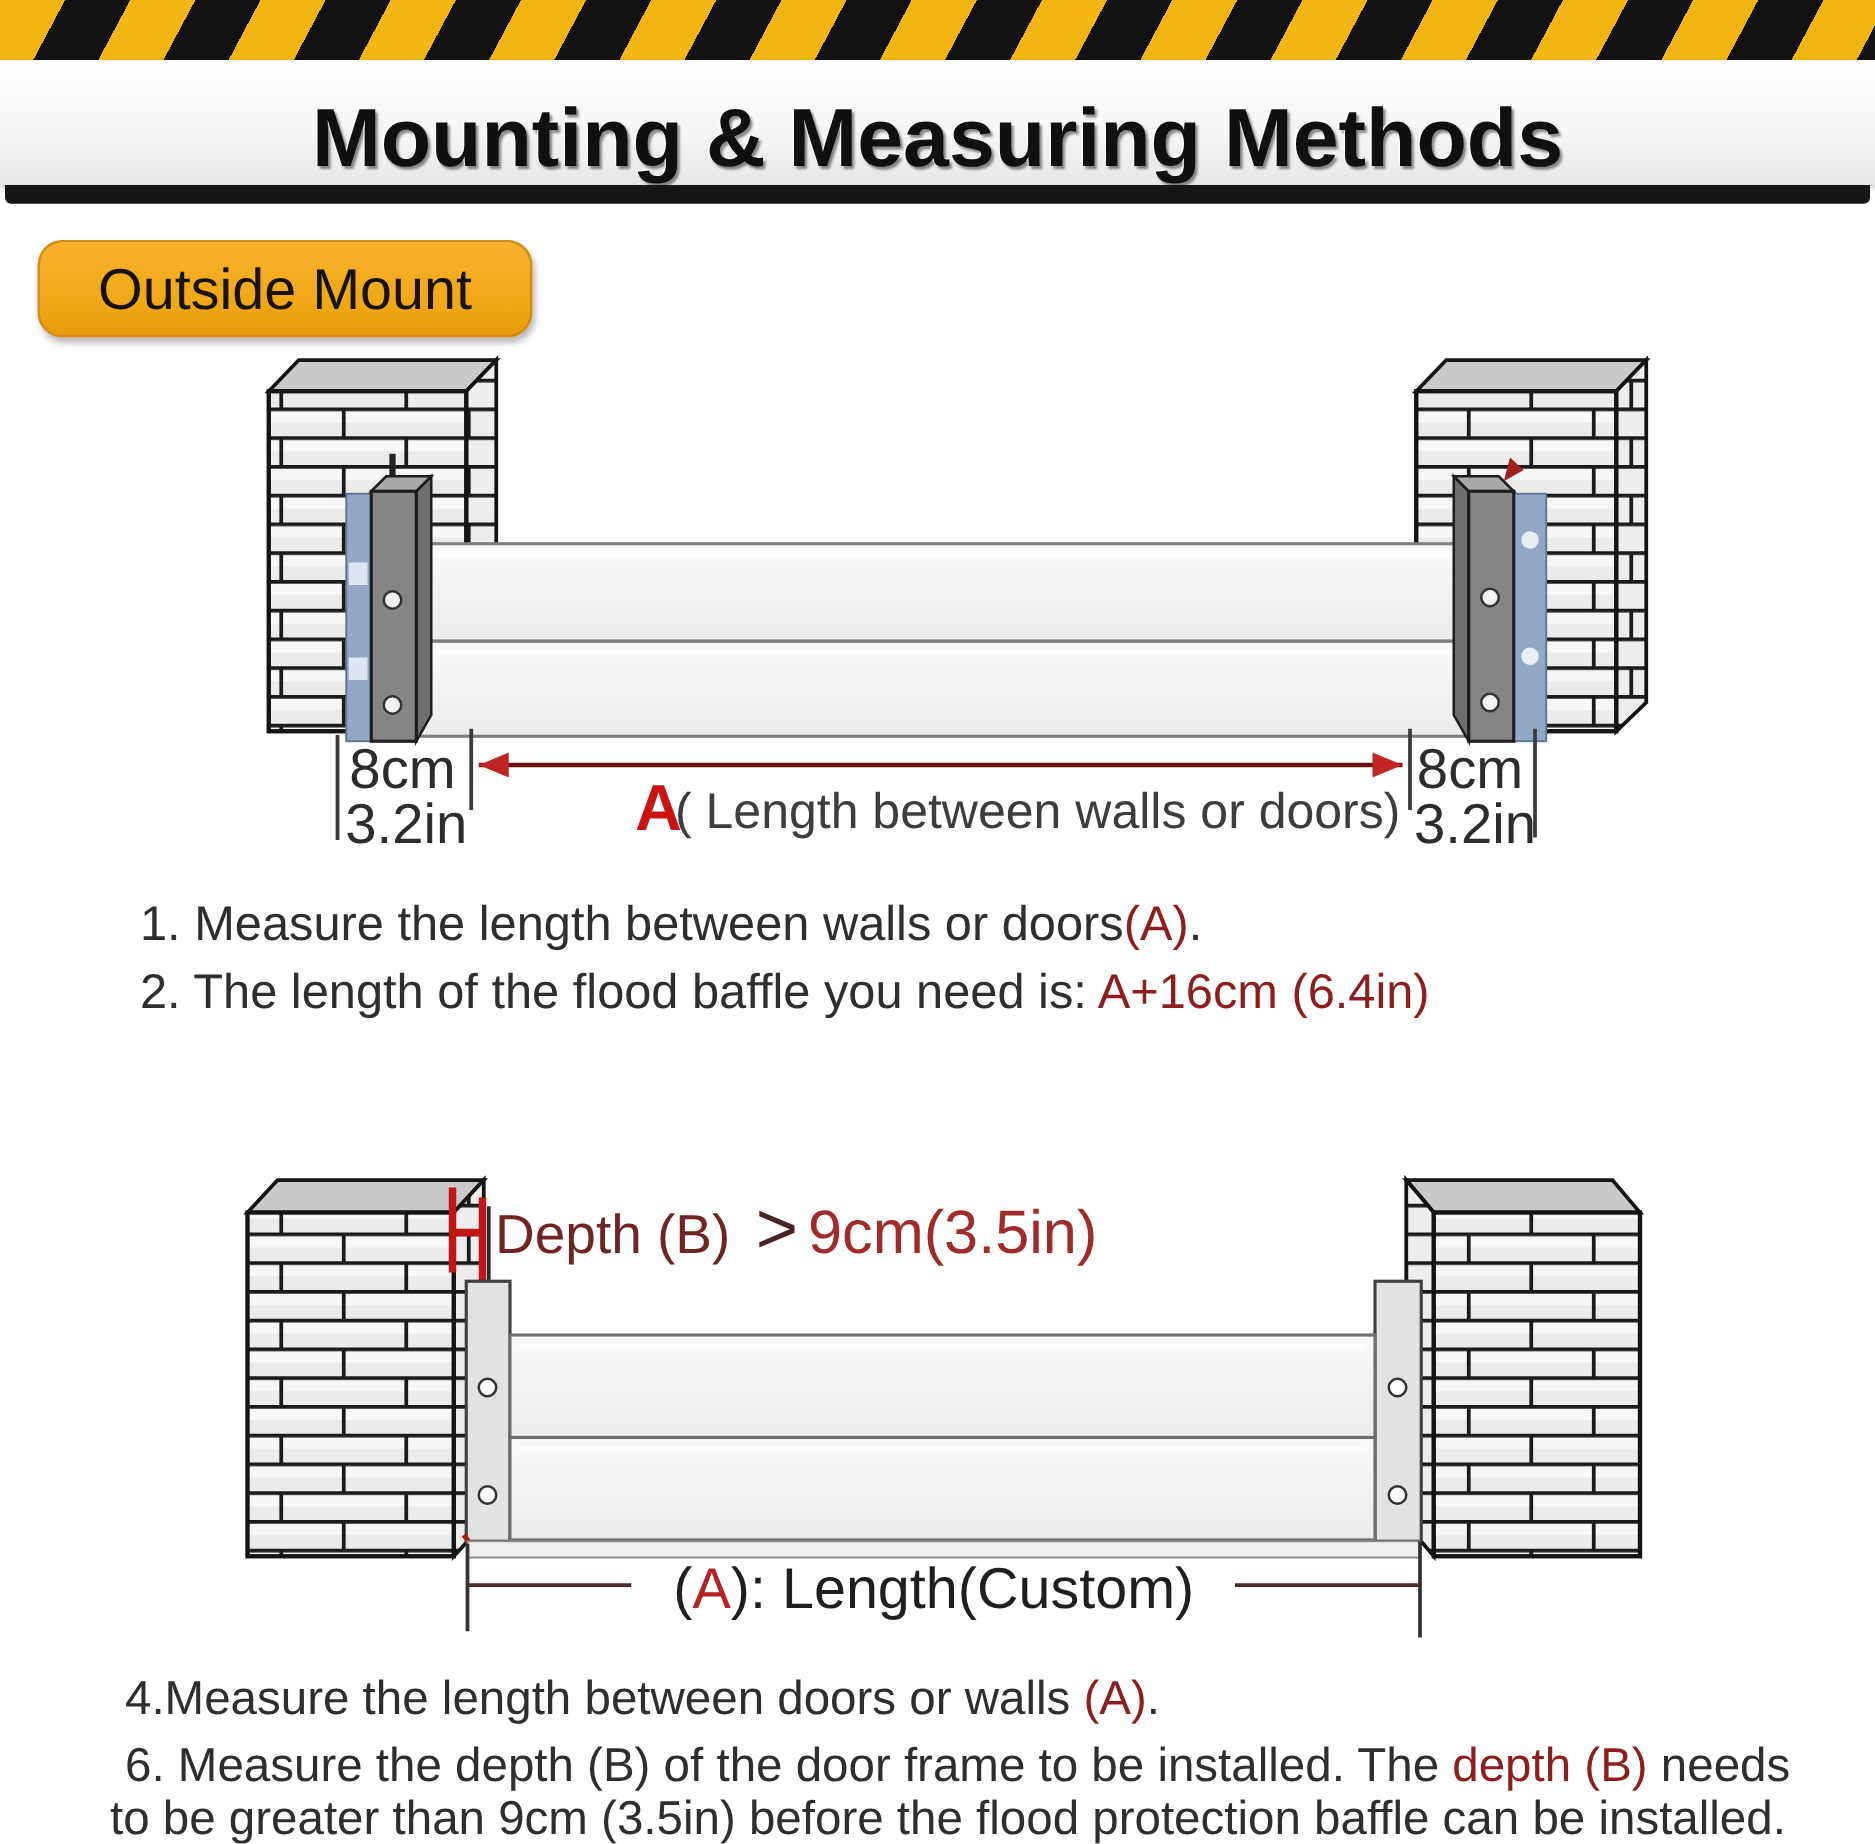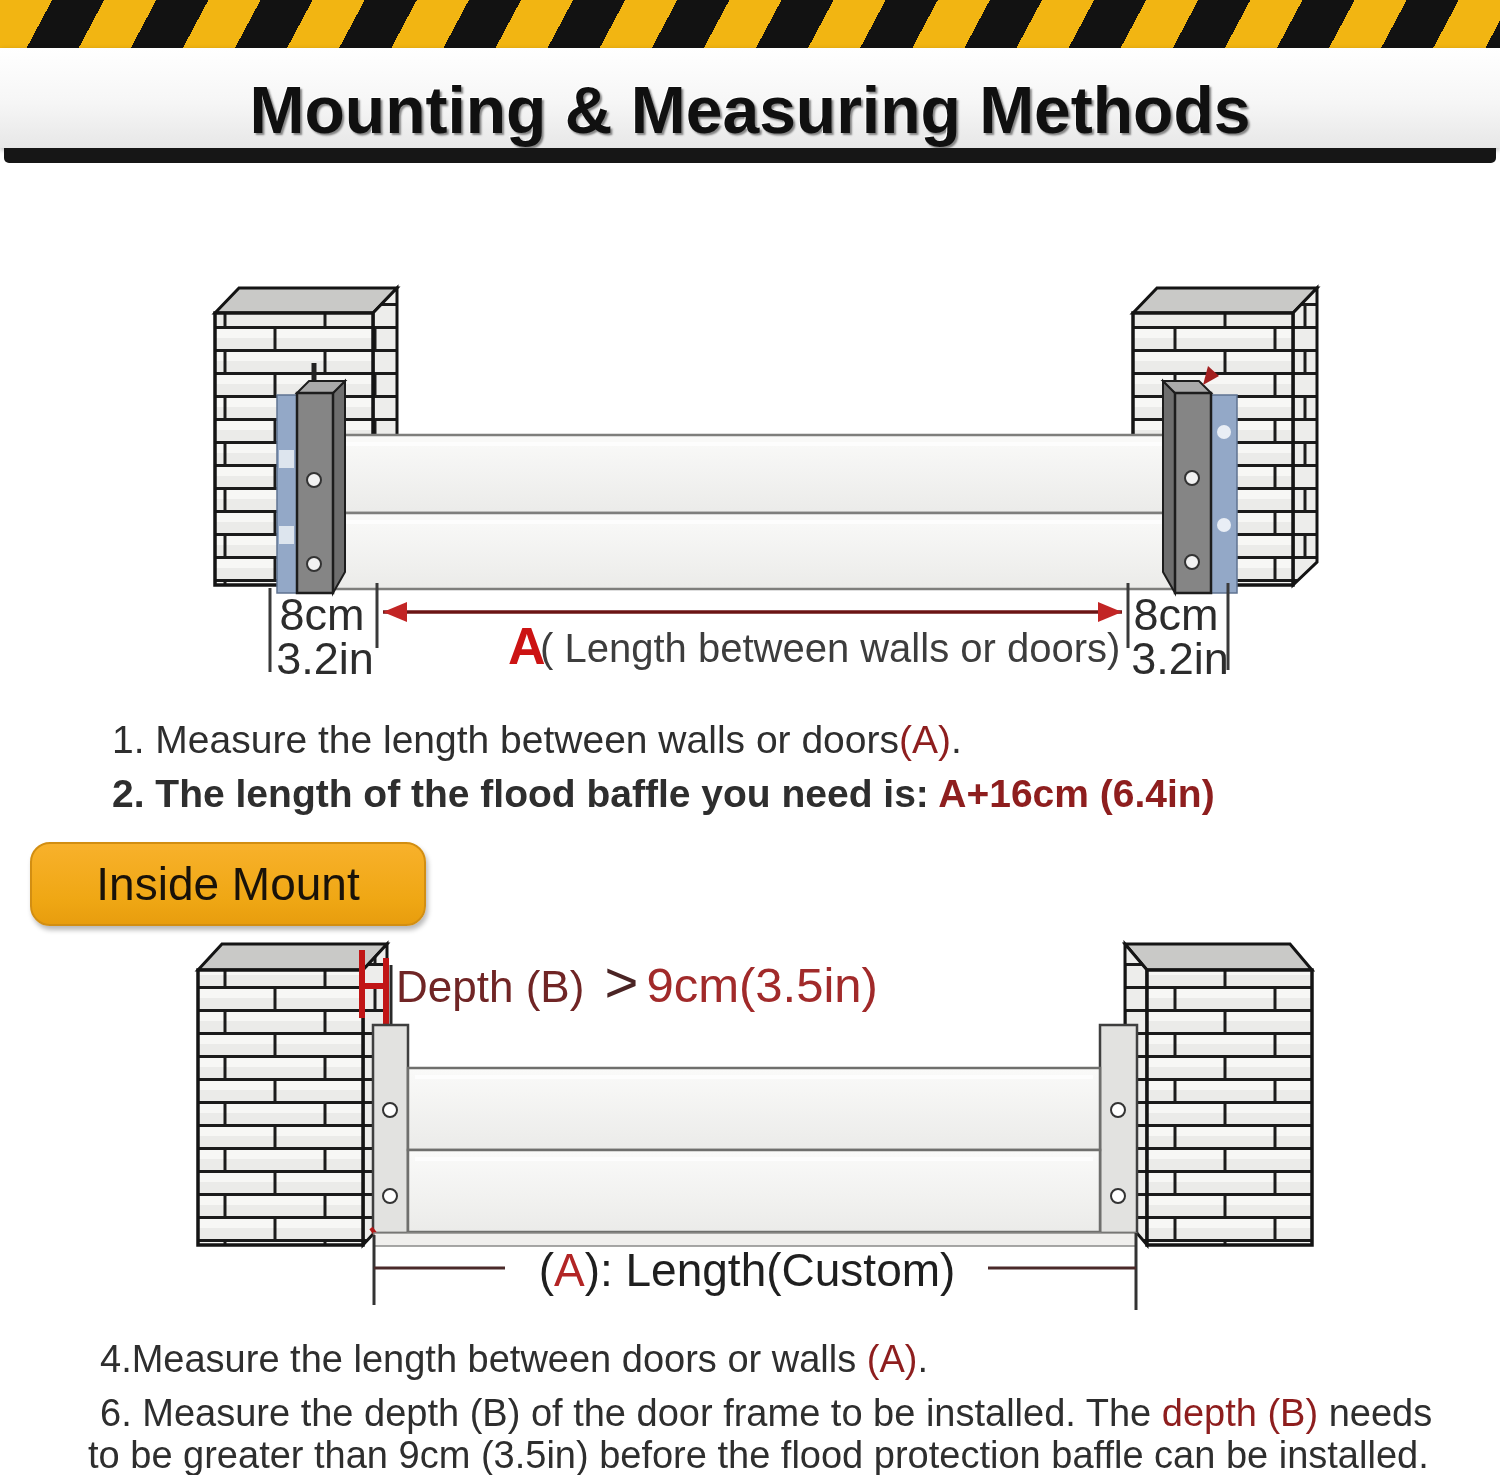--- a/index.html
+++ b/index.html
@@ -38,38 +38,41 @@
   #badge-inside  { top:842px; height:80px; }
   
   .diag { position:absolute; left:0; width:1500px; display:block; }
   #diag-outside { top:280px; height:430px; }
   #diag-inside  { top:940px; height:395px; }
   svg text { font-family:"Liberation Sans", sans-serif; }
   
   .step { position:absolute; font-size:39px; color:#2e2e2e; white-space:nowrap; }
   .step .accent { color:#8e1e1e; }
   #out-step1 { top:718px;  left:112px; }
-  #out-step2 { top:772px;  left:112px;font-weight:bold; }
+  #out-step2 { top:772px;  left:112px; }
   #in-step1  { top:1338px; left:100px; font-size:38px; }
   #in-step2a { top:1392px; left:100px; font-size:38px; }
   #in-step2b { top:1434px; left:88px;  font-size:38px; }
 </style>
 </head>
 <body>
 
 <div id="page">
 
   <div>
     <div class="stripes"></div>
     <div class="plate">
       <div class="title">Mounting &amp; Measuring Methods</div>
     </div>
     <div class="bottombar"></div>
   </div>
 
+  <div class="badge" id="badge-outside">
+    <span>Outside Mount</span>
+  </div>
 
   <svg class="diag" id="diag-outside" viewBox="0 0 1500 430">
     <defs>
       <pattern id="bk1" width="100" height="46" patternUnits="userSpaceOnUse">
         <rect width="100" height="46" fill="#f7f7f5"></rect>
         <rect y="12" width="100" height="11" fill="#e6e6e4" opacity="0.7"></rect>
         <rect y="35" width="100" height="11" fill="#e6e6e4" opacity="0.7"></rect>
         <path d="M0,1.5 H100 M0,24.5 H100" stroke="#1b1b1b" stroke-width="3"></path>
         <path d="M75,0 V23 M25,23 V46" stroke="#1b1b1b" stroke-width="3"></path>
       </pattern>
@@ -146,23 +149,20 @@
     <text x="540" y="382" font-size="40" fill="#3d3d3d">( Length between walls or doors)</text>
   </svg>
 
   <div class="step" id="out-step1">
     <span>1. Measure the length between walls or doors</span><span class="accent">(A)</span><span>.</span>
   </div>
   <div class="step" id="out-step2">
     <span>2. The length of the flood baffle you need is: </span><span class="accent">A+16cm (6.4in)</span><span></span>
   </div>
 
-  <div class="badge" id="badge-inside">
-    <span>Inside Mount</span>
-  </div>
 
   <svg class="diag" id="diag-inside" viewBox="0 0 1500 395">
     <defs>
       <pattern id="bk2" width="100" height="46" patternUnits="userSpaceOnUse">
         <rect width="100" height="46" fill="#f7f7f5"></rect>
         <rect y="12" width="100" height="11" fill="#e6e6e4" opacity="0.7"></rect>
         <rect y="35" width="100" height="11" fill="#e6e6e4" opacity="0.7"></rect>
         <path d="M0,1.5 H100 M0,24.5 H100" stroke="#1b1b1b" stroke-width="3"></path>
         <path d="M75,0 V23 M25,23 V46" stroke="#1b1b1b" stroke-width="3"></path>
       </pattern>

